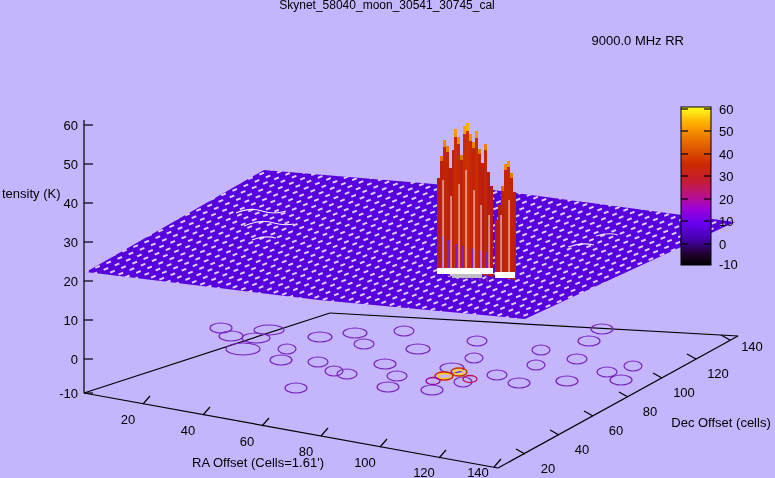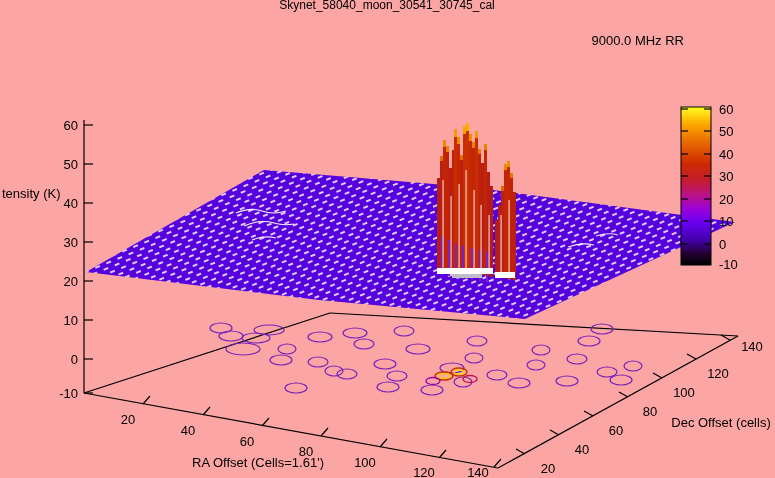--- a/index.html
+++ b/index.html
@@ -4,21 +4,21 @@
 <style>
   html, body {
     margin: 0;
     padding: 0;
     background: #ffffff;
   }
   #plot-root {
     position: relative;
     width: 775px;
     height: 478px;
-    background: #fca5a5;
+    background: #c4b5fd;
     font-family: "Liberation Sans", sans-serif;
     overflow: hidden;
   }
   #plot-svg {
     position: absolute;
     left: 0;
     top: 0;
   }
   .gp-text {
     font-family: "Liberation Sans", sans-serif;

